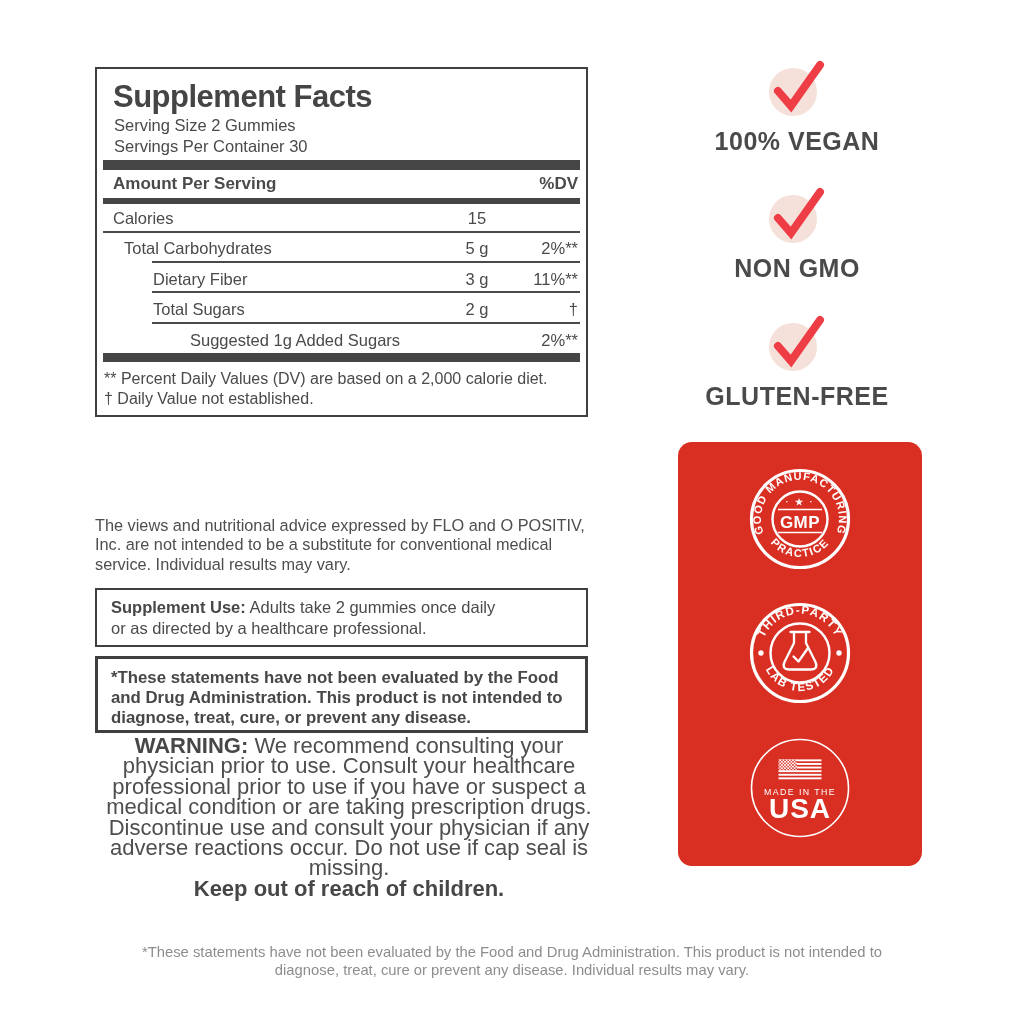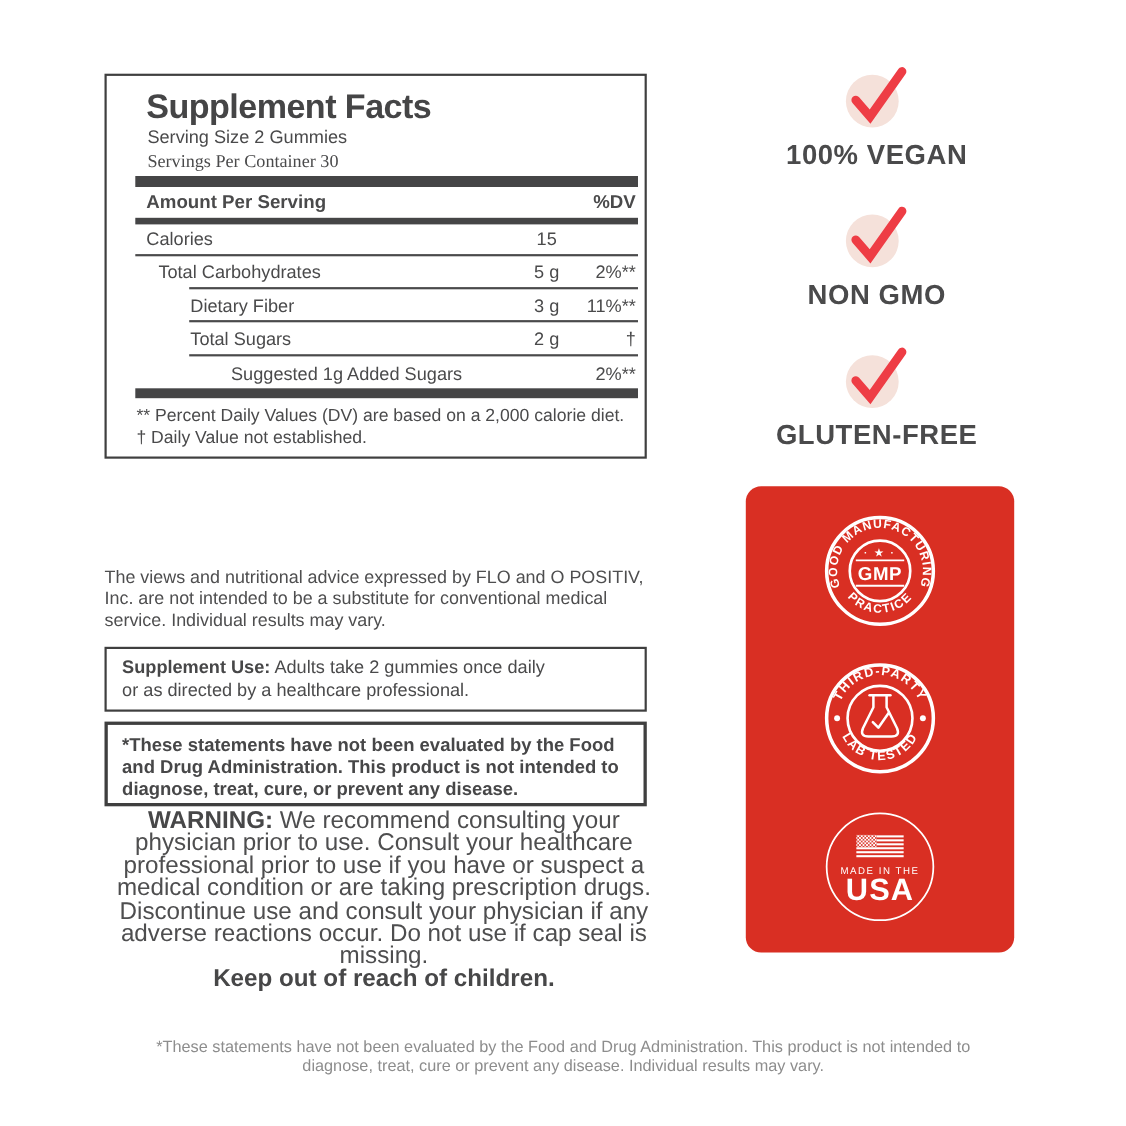--- a/index.html
+++ b/index.html
@@ -1,26 +1,26 @@
 <!DOCTYPE html>
 <html><head>
 <meta charset="utf-8">
 <style>
   * { margin:0; padding:0; box-sizing:border-box; }
   body { background:#ffffff; font-family:"Liberation Sans", sans-serif; }
   .page { position:relative; width:1024px; height:1024px; background:#ffffff; overflow:hidden; color:#4a4a4b; }
 
   
   .sf-panel { position:absolute; left:95px; top:67px; width:493px; height:350px;
-              border:2px solid #3f3f3f; background:#fff;padding-left:20px; }
+              border:2px solid #3f3f3f; background:#fff; }
   .sf-inner { position:relative; width:100%; height:100%; }
   .sf-title { position:absolute; left:16px; top:10px; font-size:31px; line-height:36px;
               font-weight:bold; letter-spacing:-0.5px; color:#454546; }
   .sf-serving  { position:absolute; left:17px; top:46px; font-size:16.5px; line-height:21px; }
-  .sf-servings { position:absolute; left:17px; top:67px; font-size:16.5px; line-height:21px;font-family:Liberation Serif, serif; }
+  .sf-servings { position:absolute; left:17px; top:67px; font-size:16.5px; line-height:21px; }
   .bar { position:absolute; left:6px; right:6px; background:#454546; }
   .bar1 { top:91px;  height:10px; }
   .bar2 { top:129px; height:6px;  }
   .bar3 { top:284px; height:9px;  }
   .sf-head-row { position:absolute; top:105px; left:0; right:0; height:22px; font-weight:bold; font-size:17px; }
   .sf-head-row .hname { position:absolute; left:16px; top:0; }
   .sf-head-row .hdv   { position:absolute; right:8px; top:0; }
   .sf-row { position:absolute; left:0; right:0; height:22px; font-size:16.5px; line-height:22px; }
   .sf-row .amt { position:absolute; left:330px; width:100px; text-align:center; }
   .sf-row .dv  { position:absolute; right:8px; }

